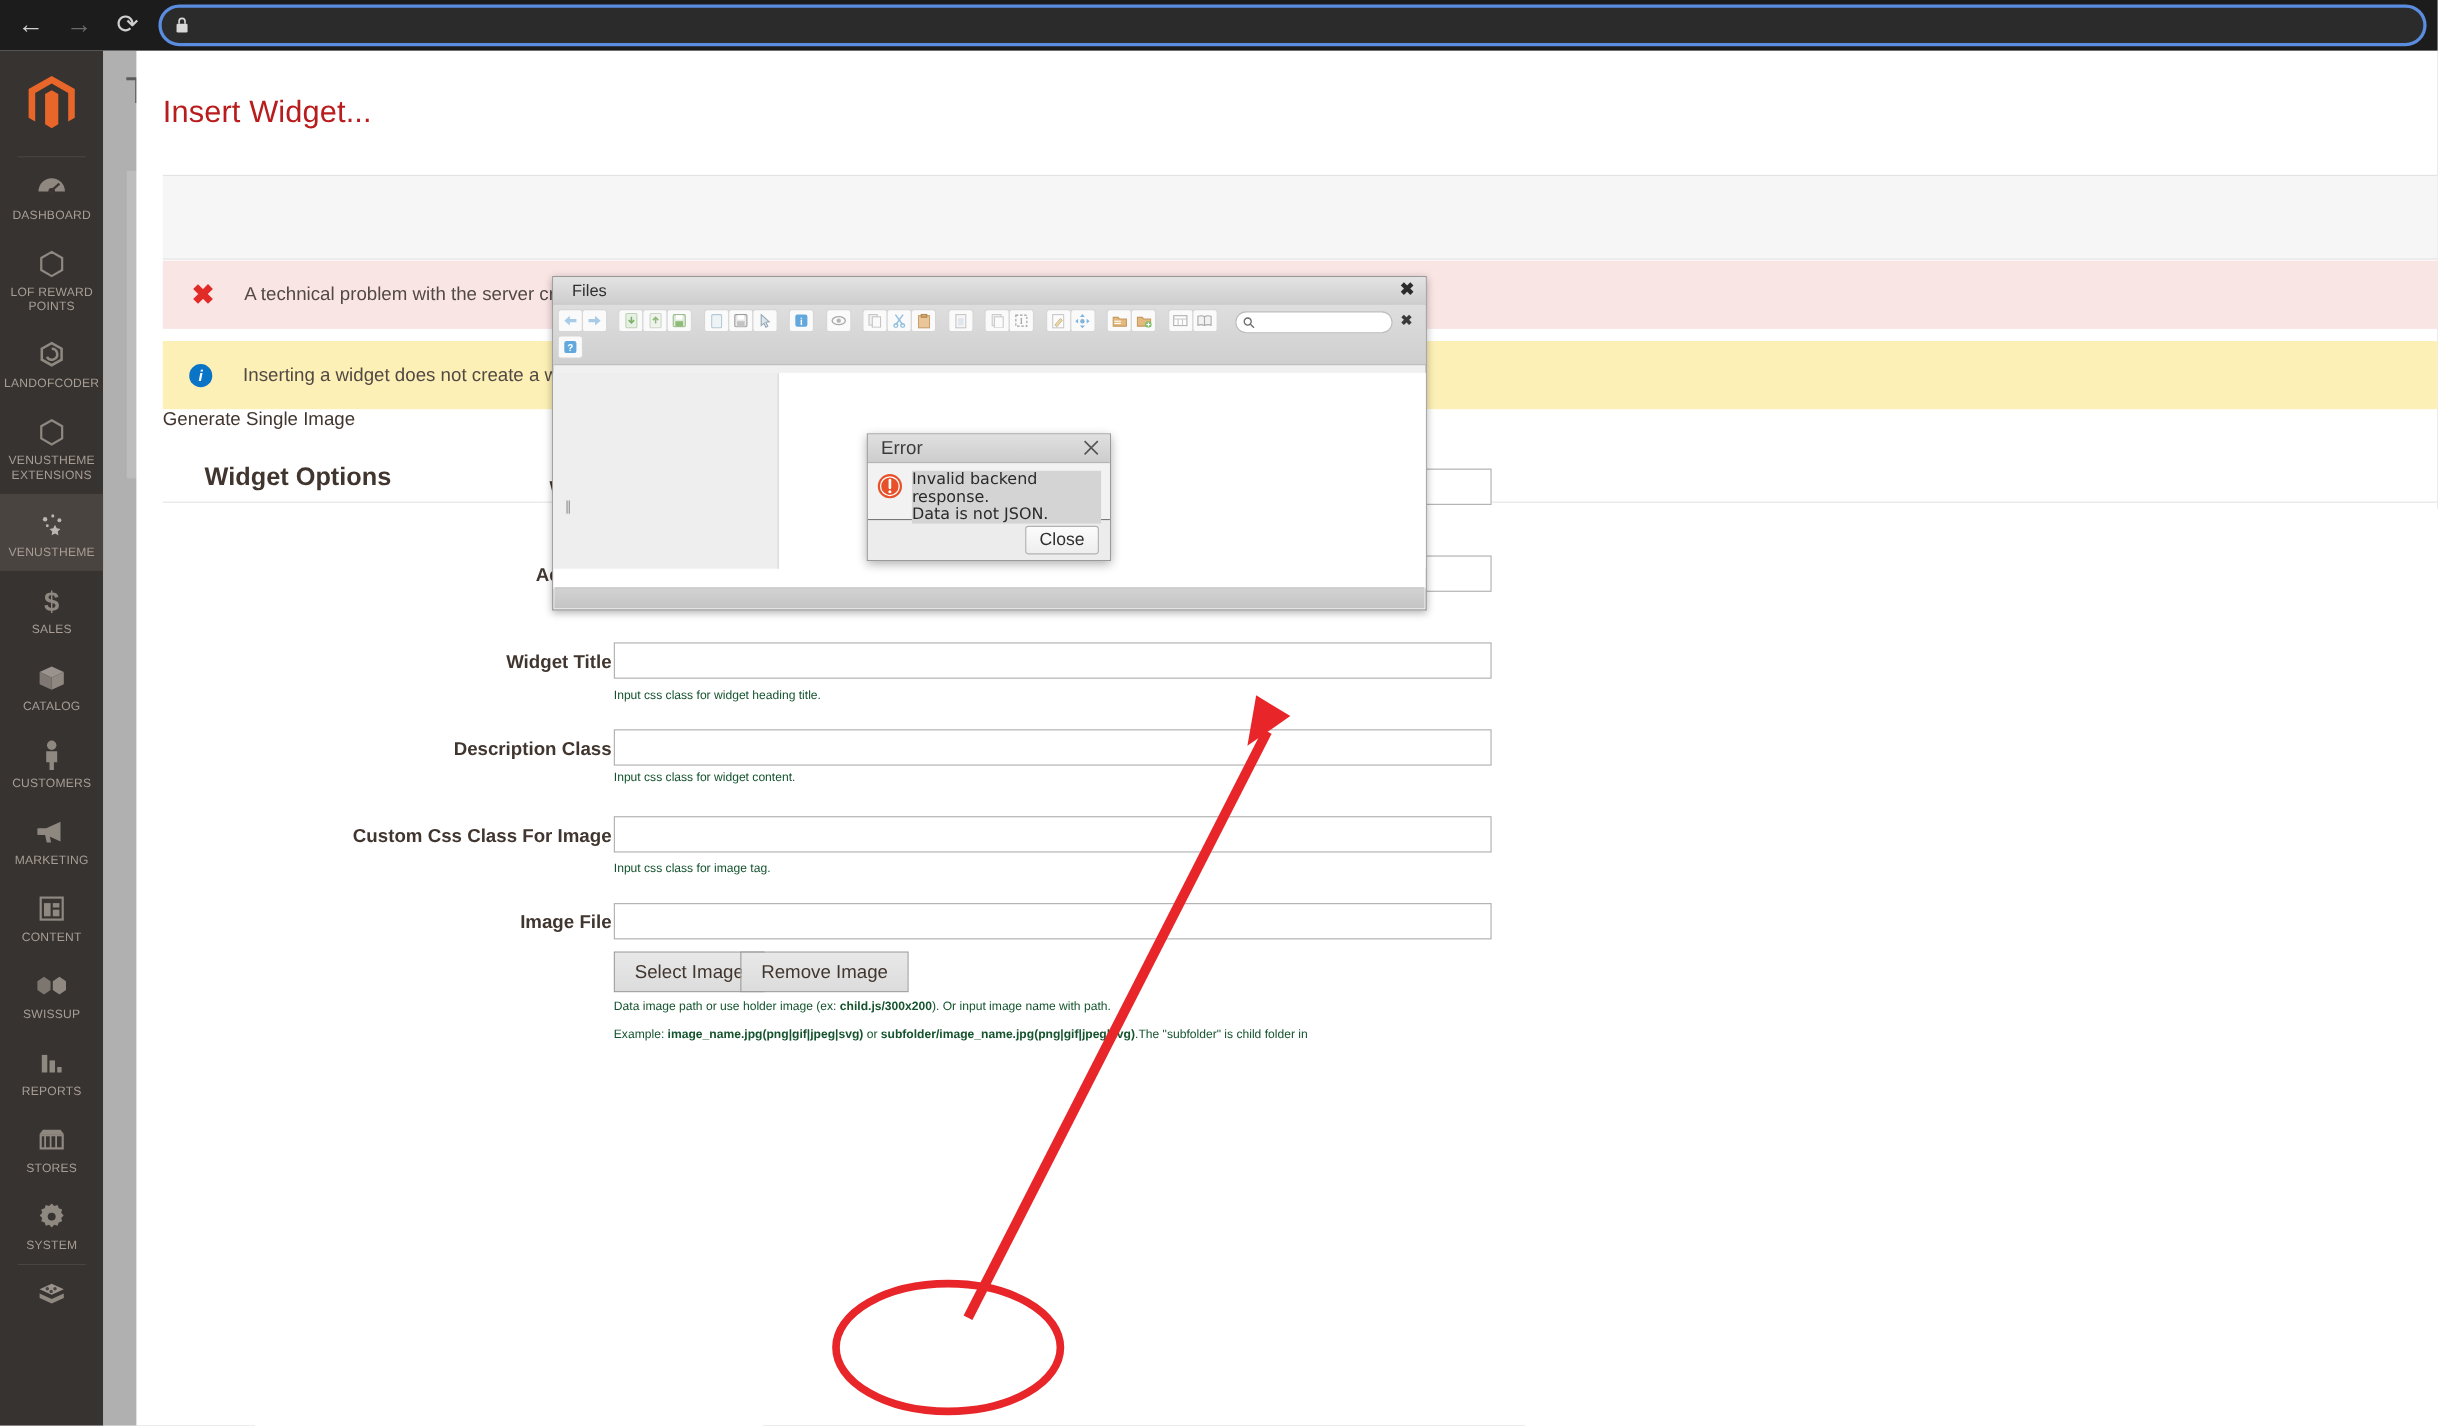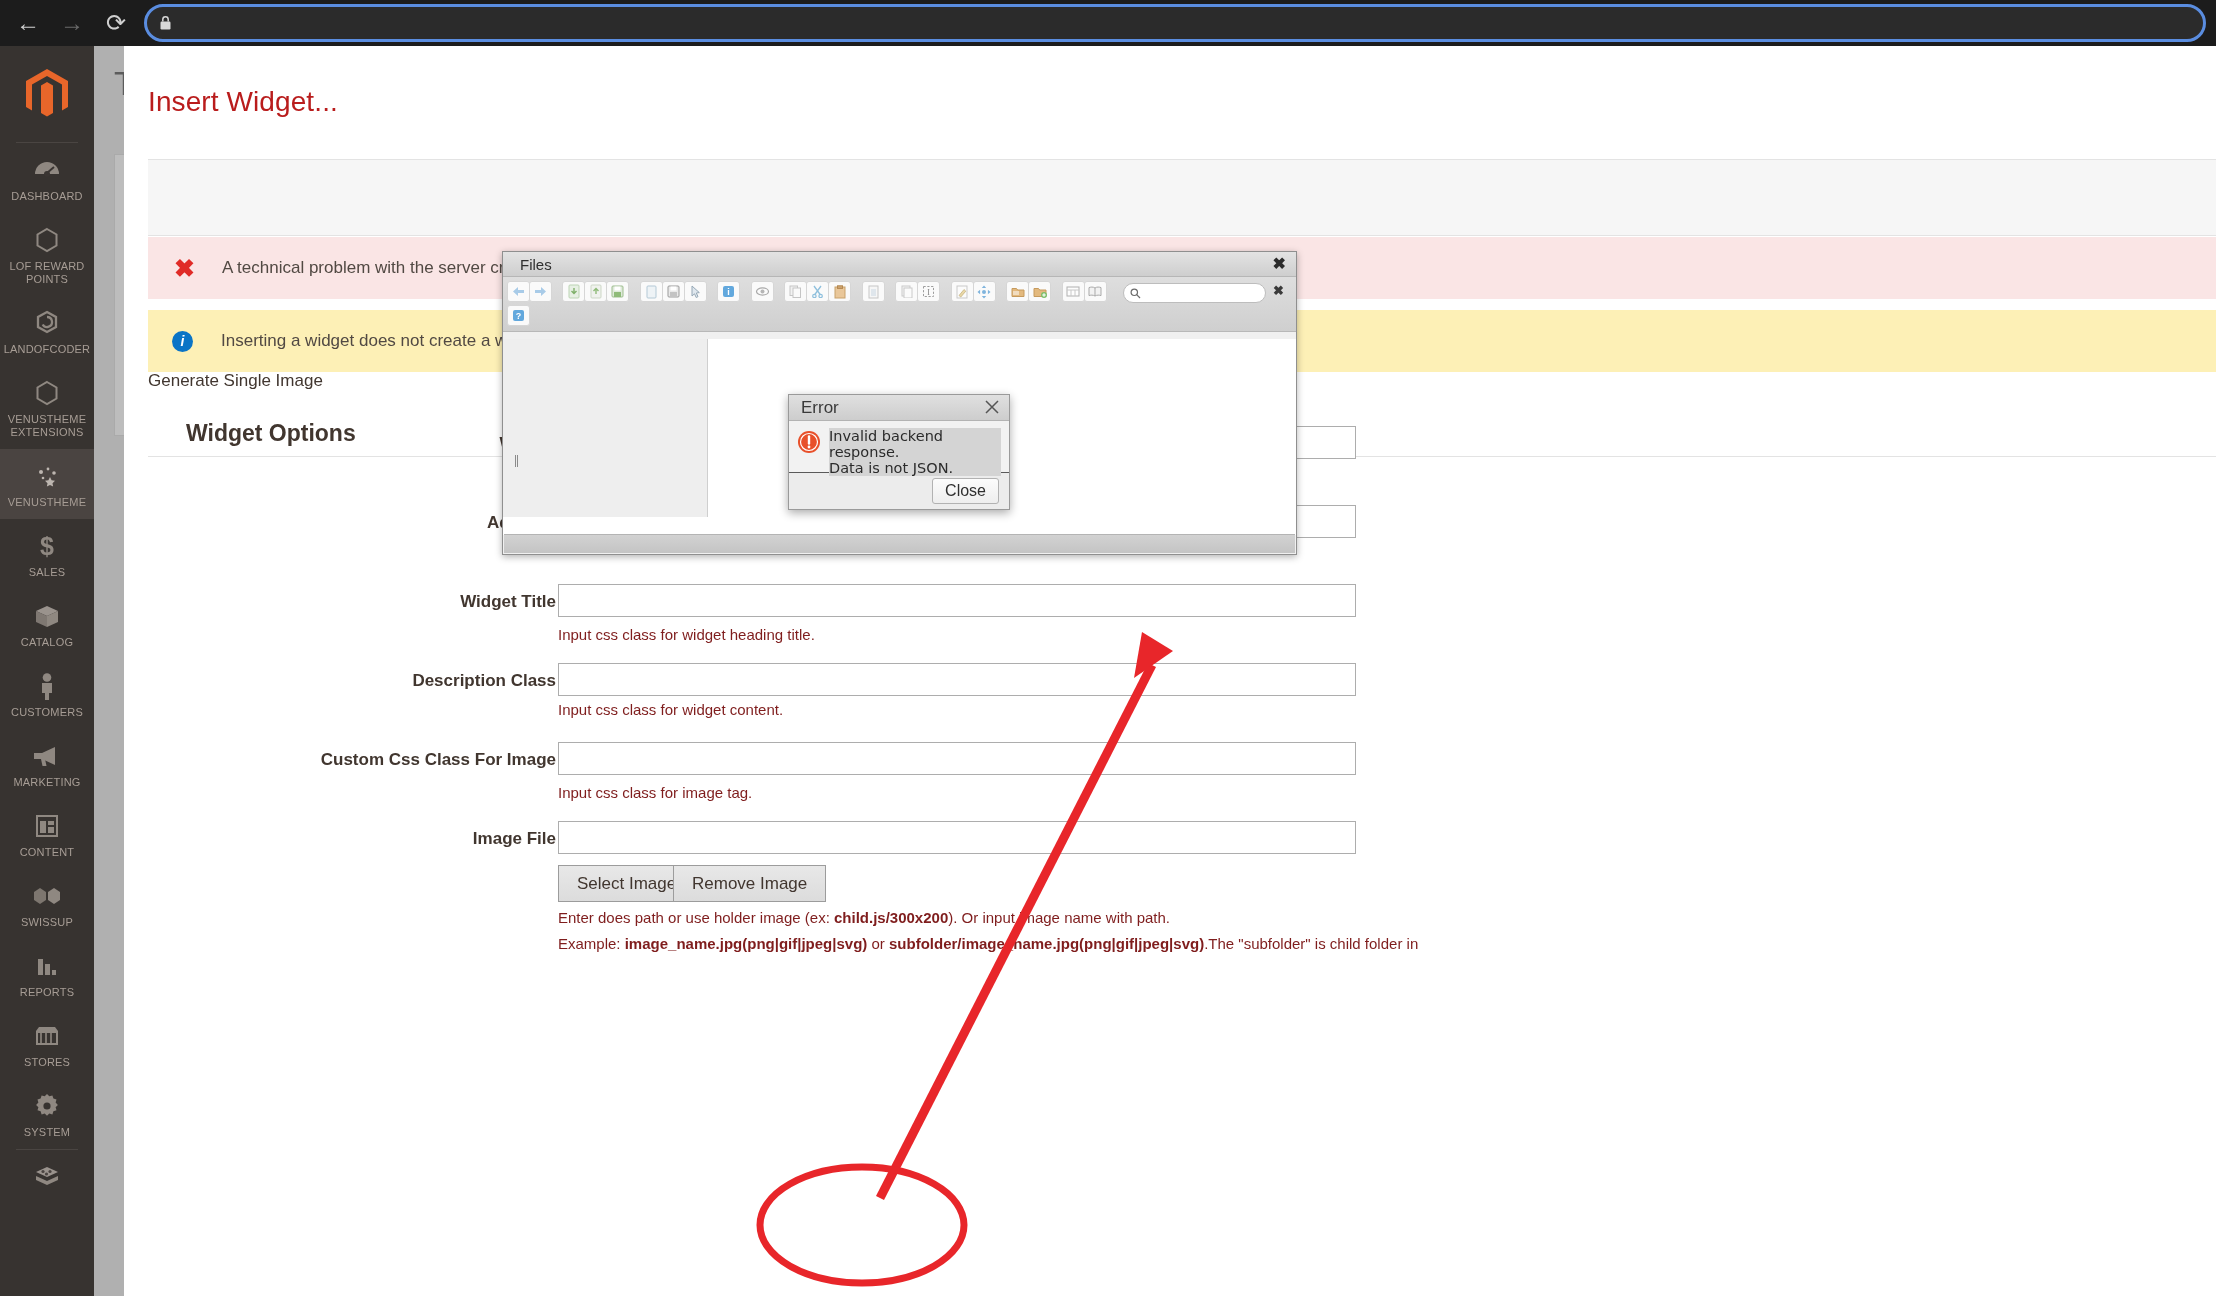--- a/index.html
+++ b/index.html
@@ -156,21 +156,21 @@
     font-size: 17px; color:#41362f; font-weight:bold;
     text-align:right; white-space:nowrap;
   }
   .f-input {
     position:absolute; left: 434px;
     width: 798px; height: 33px;
     background:#fff; border:1px solid #adadad;
   }
   .f-note {
     position:absolute; left: 434px;
-    font-size: 15px; color:#7f1d1d;
+    font-size: 11px; color:#14532d;
   }
 
   
   .img-btn {
     position:absolute;
     height: 37px; padding: 0 18px;
     background: linear-gradient(#e8e8e8,#dcdcdc);
     border:1px solid #9c9c9c;
     font-size: 17px; color:#41362f;
     display:flex; align-items:center; justify-content:center;
@@ -545,21 +545,21 @@
       <div class="f-input" style="top:0;"></div>
       <div class="f-note" style="top:42px;">Input css class for image tag.</div>
     </div>
 
     <div class="form-row" style="top:775px;">
       <div class="f-label" style="top:8px;">Image File</div>
       <div class="f-input" style="top:0;"></div>
       <div class="img-btn" style="left:434px; top:44px;">Select Image</div>
       <div class="img-btn" style="left:549px; top:44px;">Remove Image</div>
       <div class="f-note" style="top:88px; white-space:nowrap;">
-        <span>Enter does path or use holder image (ex: </span><b>child.js/300x200</b><span>). Or input image name with path.</span>
+        <span>Data image path or use holder image (ex: </span><b>child.js/300x200</b><span>). Or input image name with path.</span>
       </div>
       <div class="f-note" style="top:114px; white-space:nowrap;">
         <span>Example: </span><b>image_name.jpg(png|gif|jpeg|svg)</b><span> or </span><b>subfolder/image_name.jpg(png|gif|jpeg|svg)</b><span>.The "subfolder" is child folder in</span>
       </div>
     </div>
 
     <div id="files-dialog">
       <div id="files-titlebar">
         <span id="files-title">Files</span>
         <span id="files-close">✖</span>

